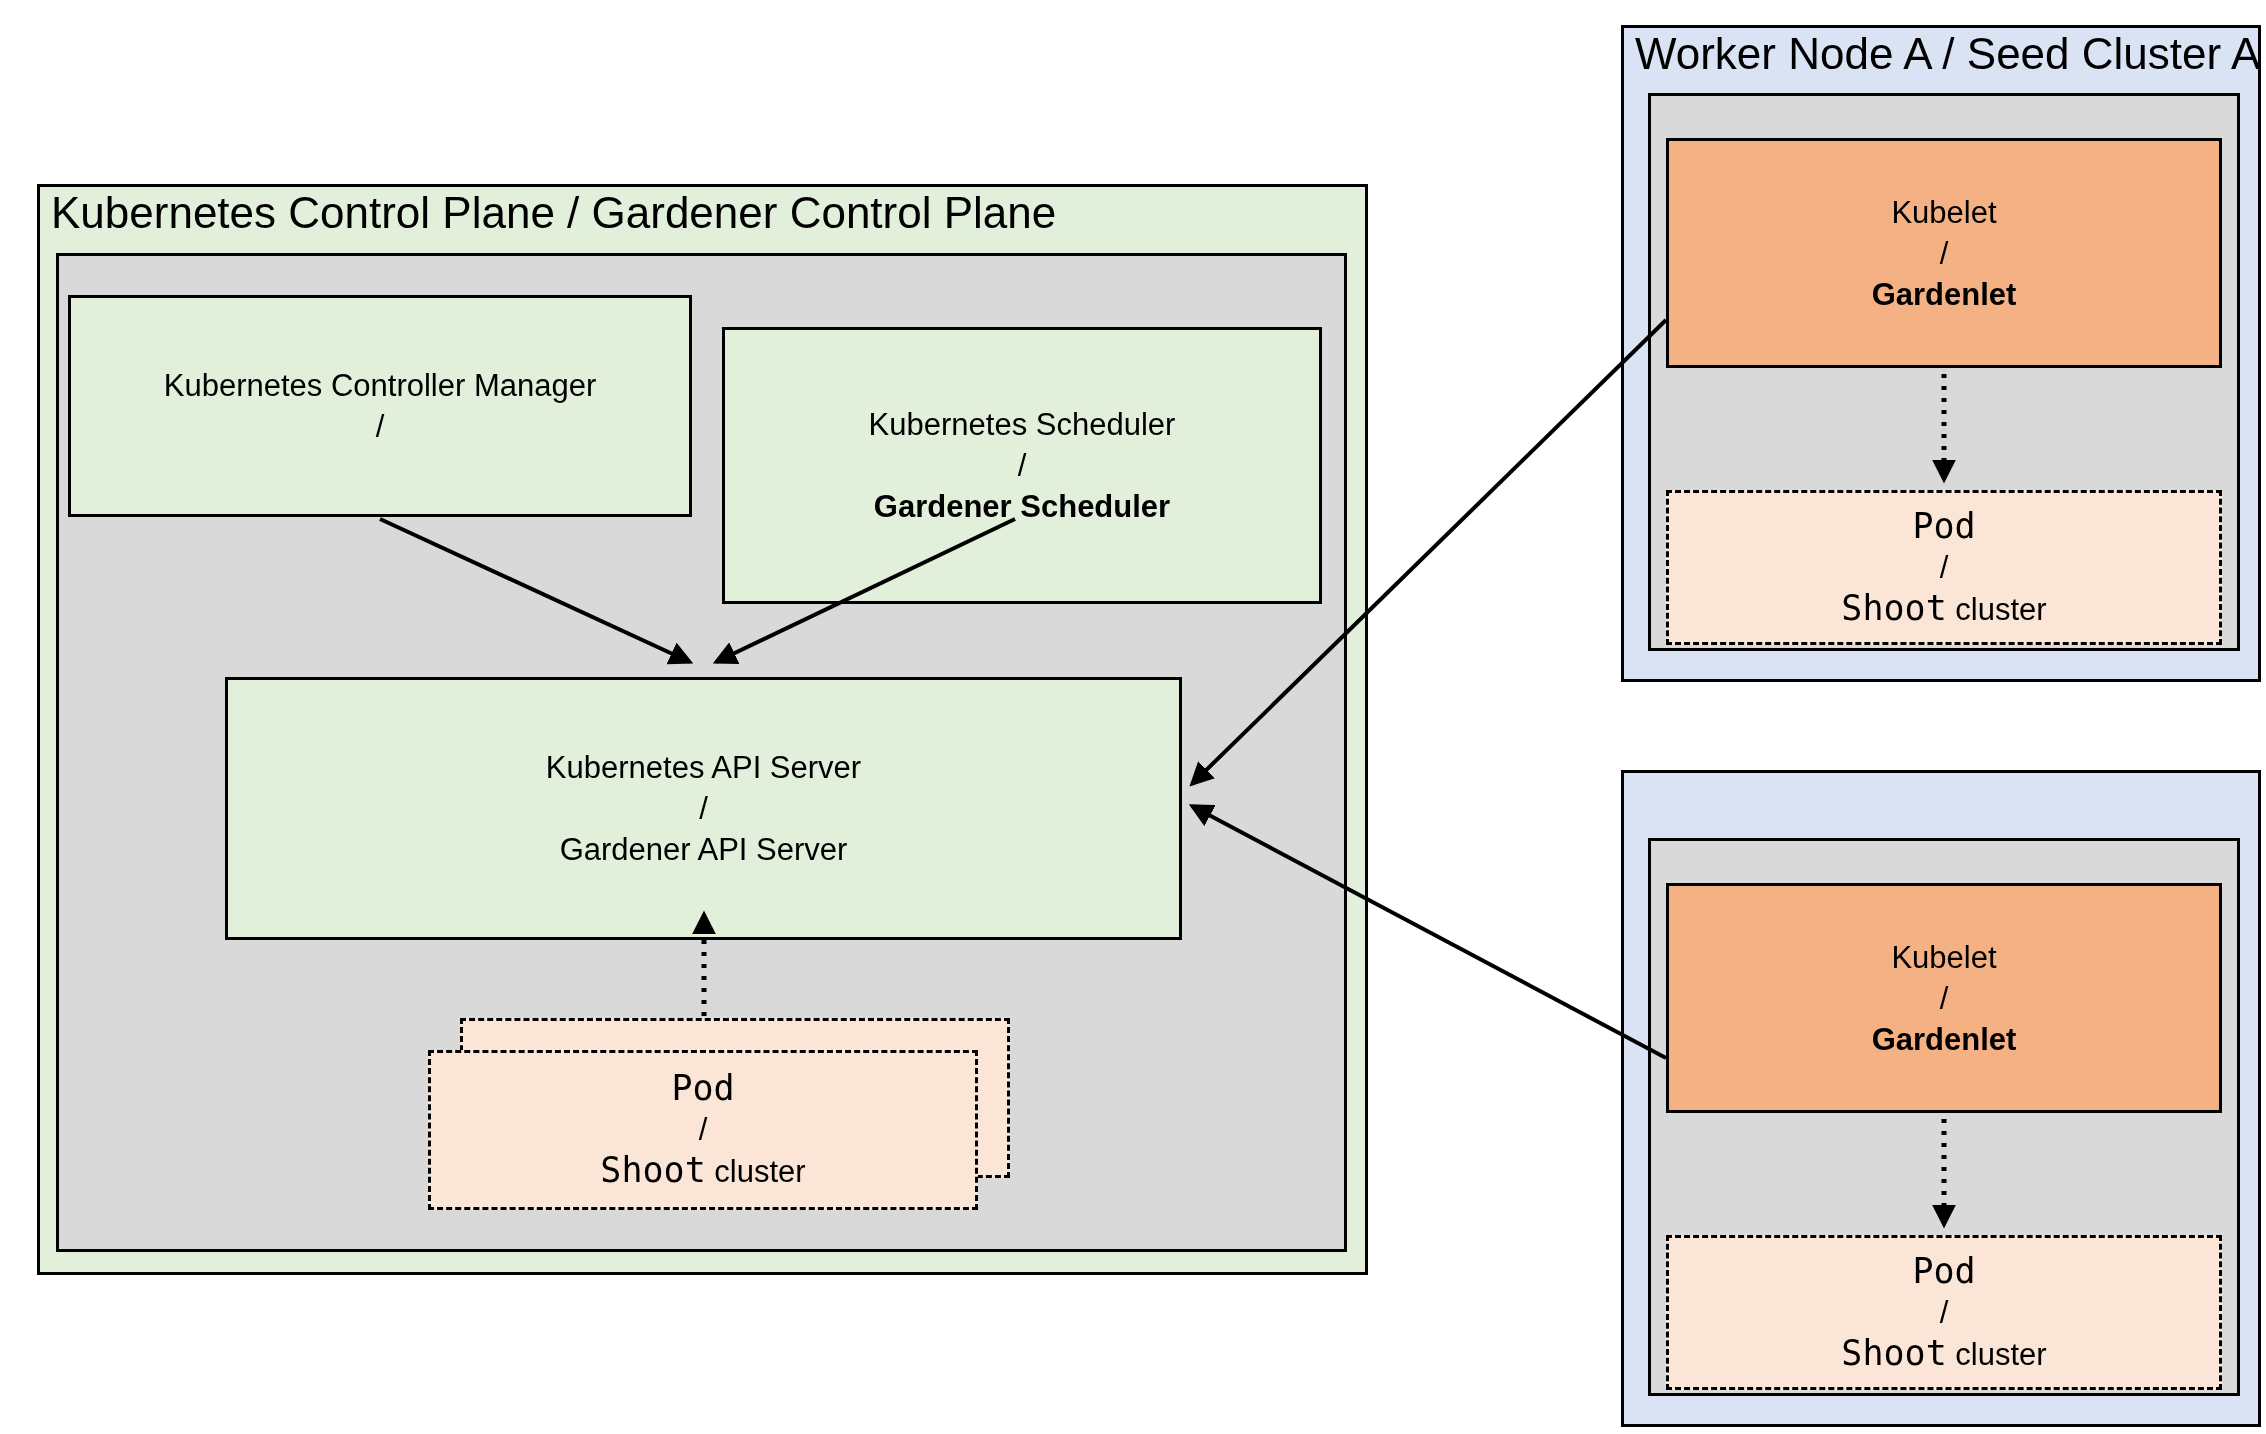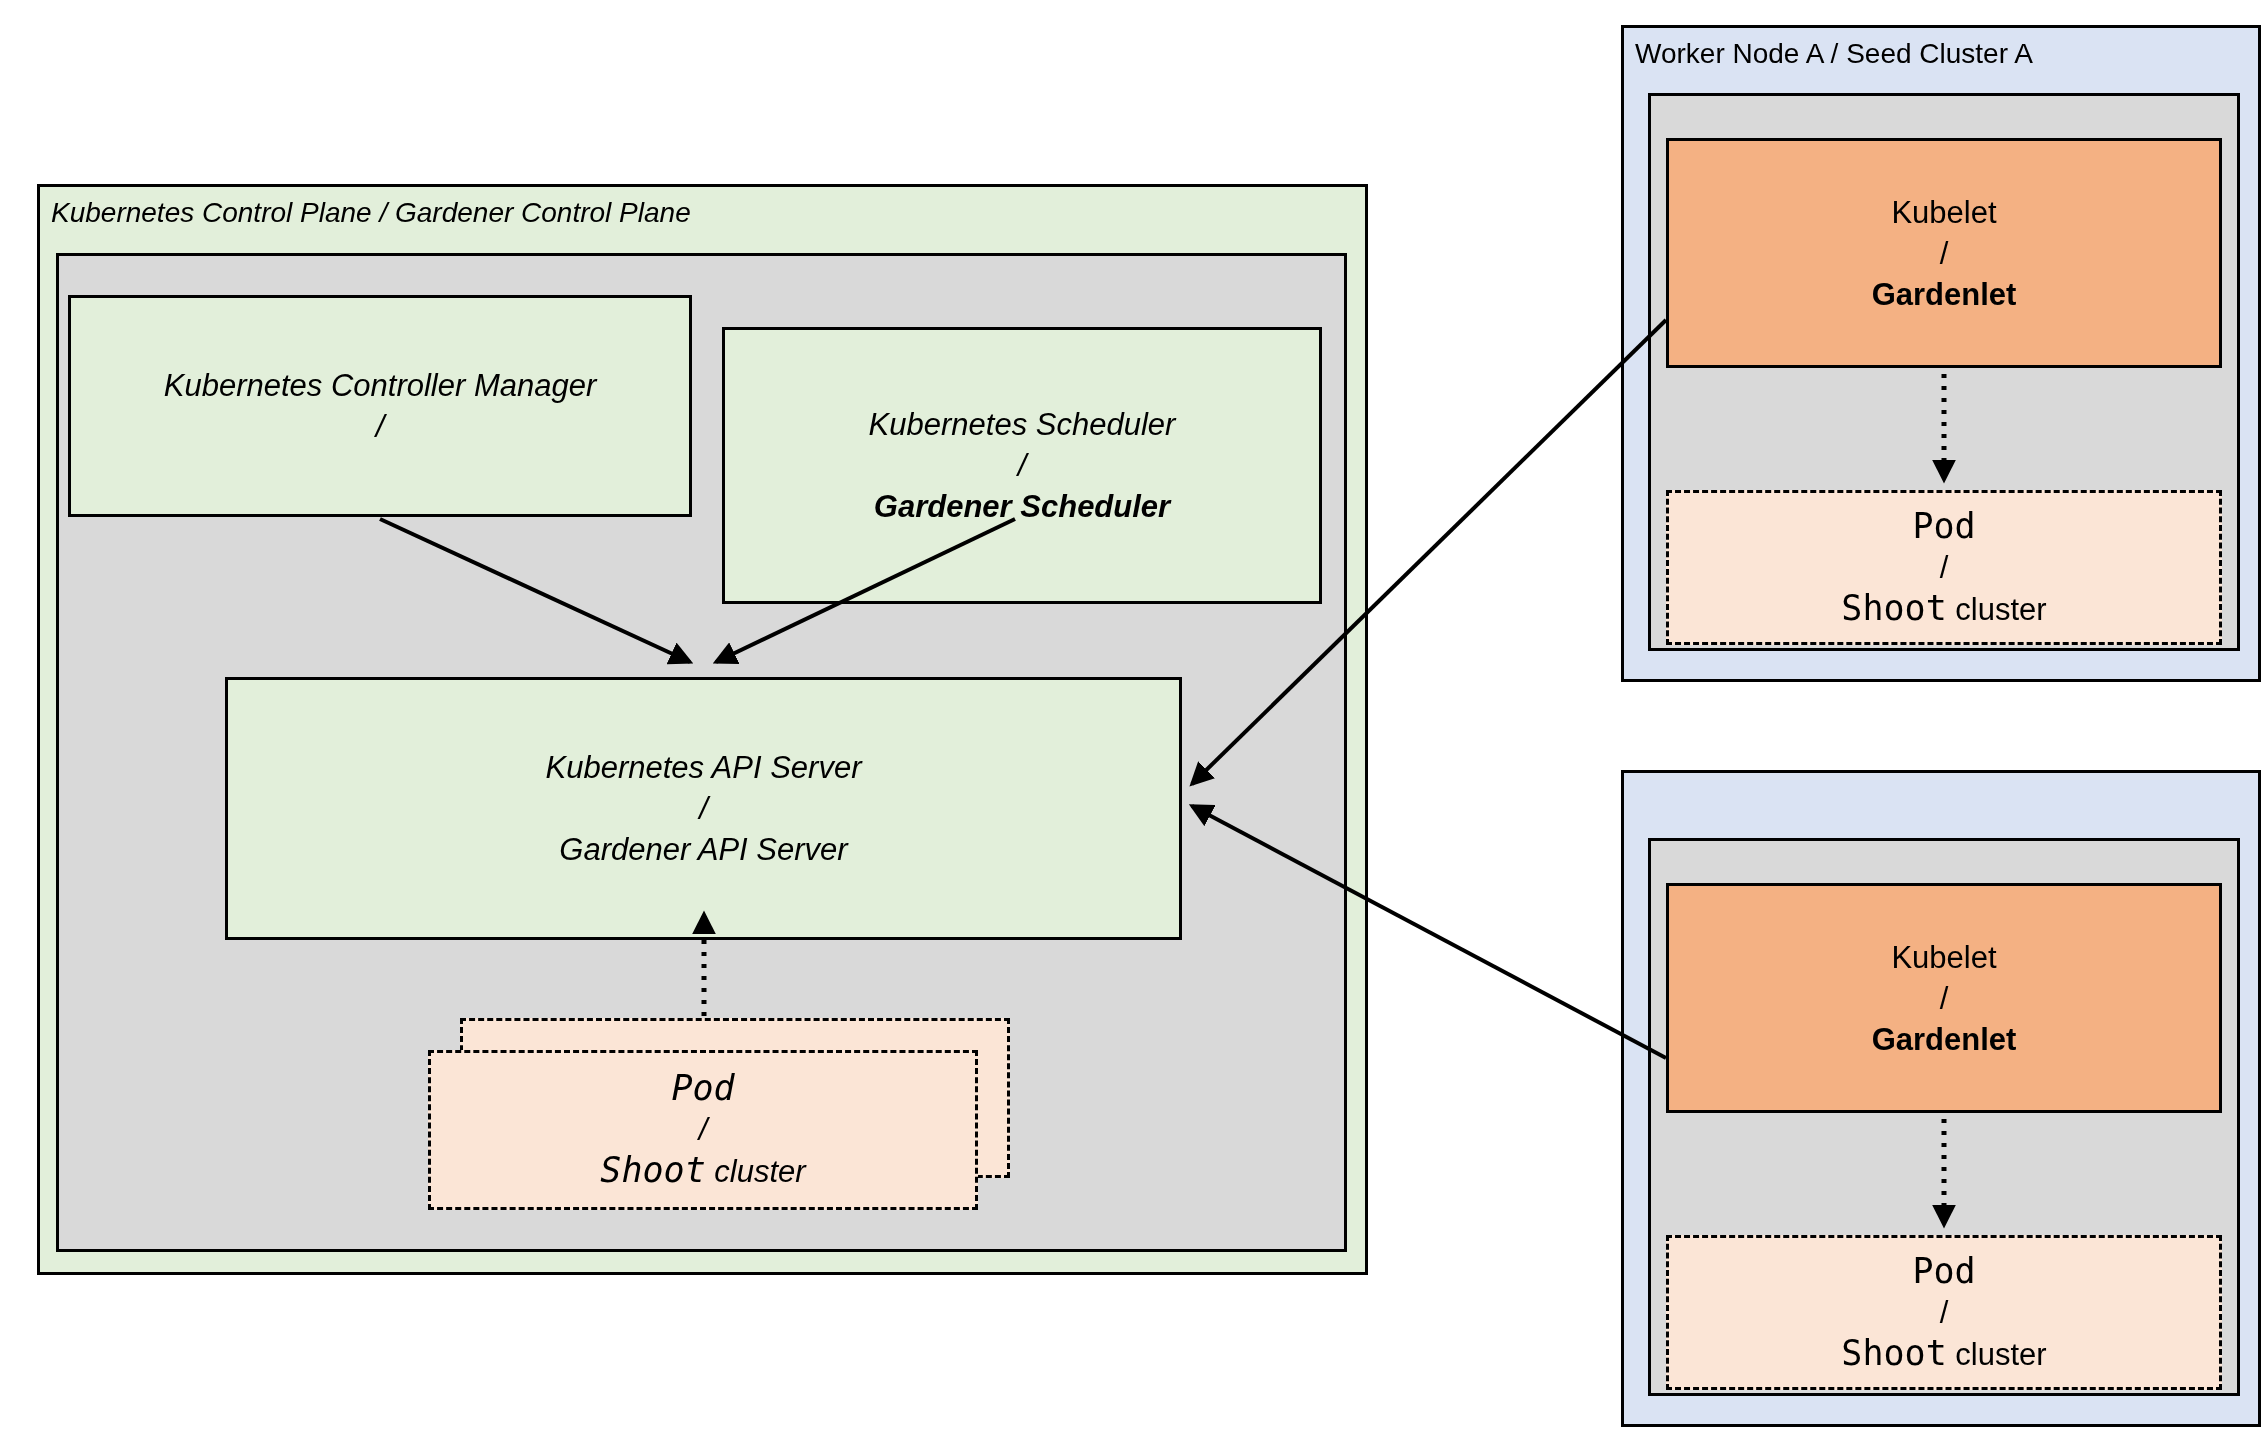--- a/index.html
+++ b/index.html
@@ -32,21 +32,21 @@
     font-size: 31px;
     line-height: 41px;
   }
   .strip-title {
     position: absolute;
     left: 0; top: 0; right: 0;
     height: 52px;
     display: flex;
     align-items: center;
     padding-left: 11px;
-    font-size: 28px;
+    font-size: 44px;
     white-space: nowrap;
   }
   .bold { font-weight: bold; }
   .mono {
     font-family: "DejaVu Sans Mono", monospace;
     font-size: 35px;
   }
   .arrow-layer {
     position: absolute;
     left: 0; top: 0;
@@ -56,21 +56,21 @@
     z-index: 50;
   }
   .arrow-solid  { stroke: #000; stroke-width: 4; fill: none; }
   .arrow-dotted { stroke: #000; stroke-width: 5; stroke-dasharray: 4 8; fill: none; }
 </style>
 </head>
 <body>
 
 <div class="canvas">
 
-  <div class="box green" style="left:37px; top:184px; width:1331px; height:1091px;font-style:italic;">
+  <div class="box green" style="left:37px; top:184px; width:1331px; height:1091px;">
     <div class="strip-title">Kubernetes Control Plane / Gardener Control Plane</div>
 
     <div class="box gray" style="left:16px; top:66px; width:1291px; height:999px;">
 
       <div class="box green center" style="left:9px; top:39px; width:624px; height:222px;">
         <div>Kubernetes Controller Manager</div>
         <div>/</div>
       </div>
 
       <div class="box green center" style="left:663px; top:39px; width:600px; height:277px;margin-top:32px;">

